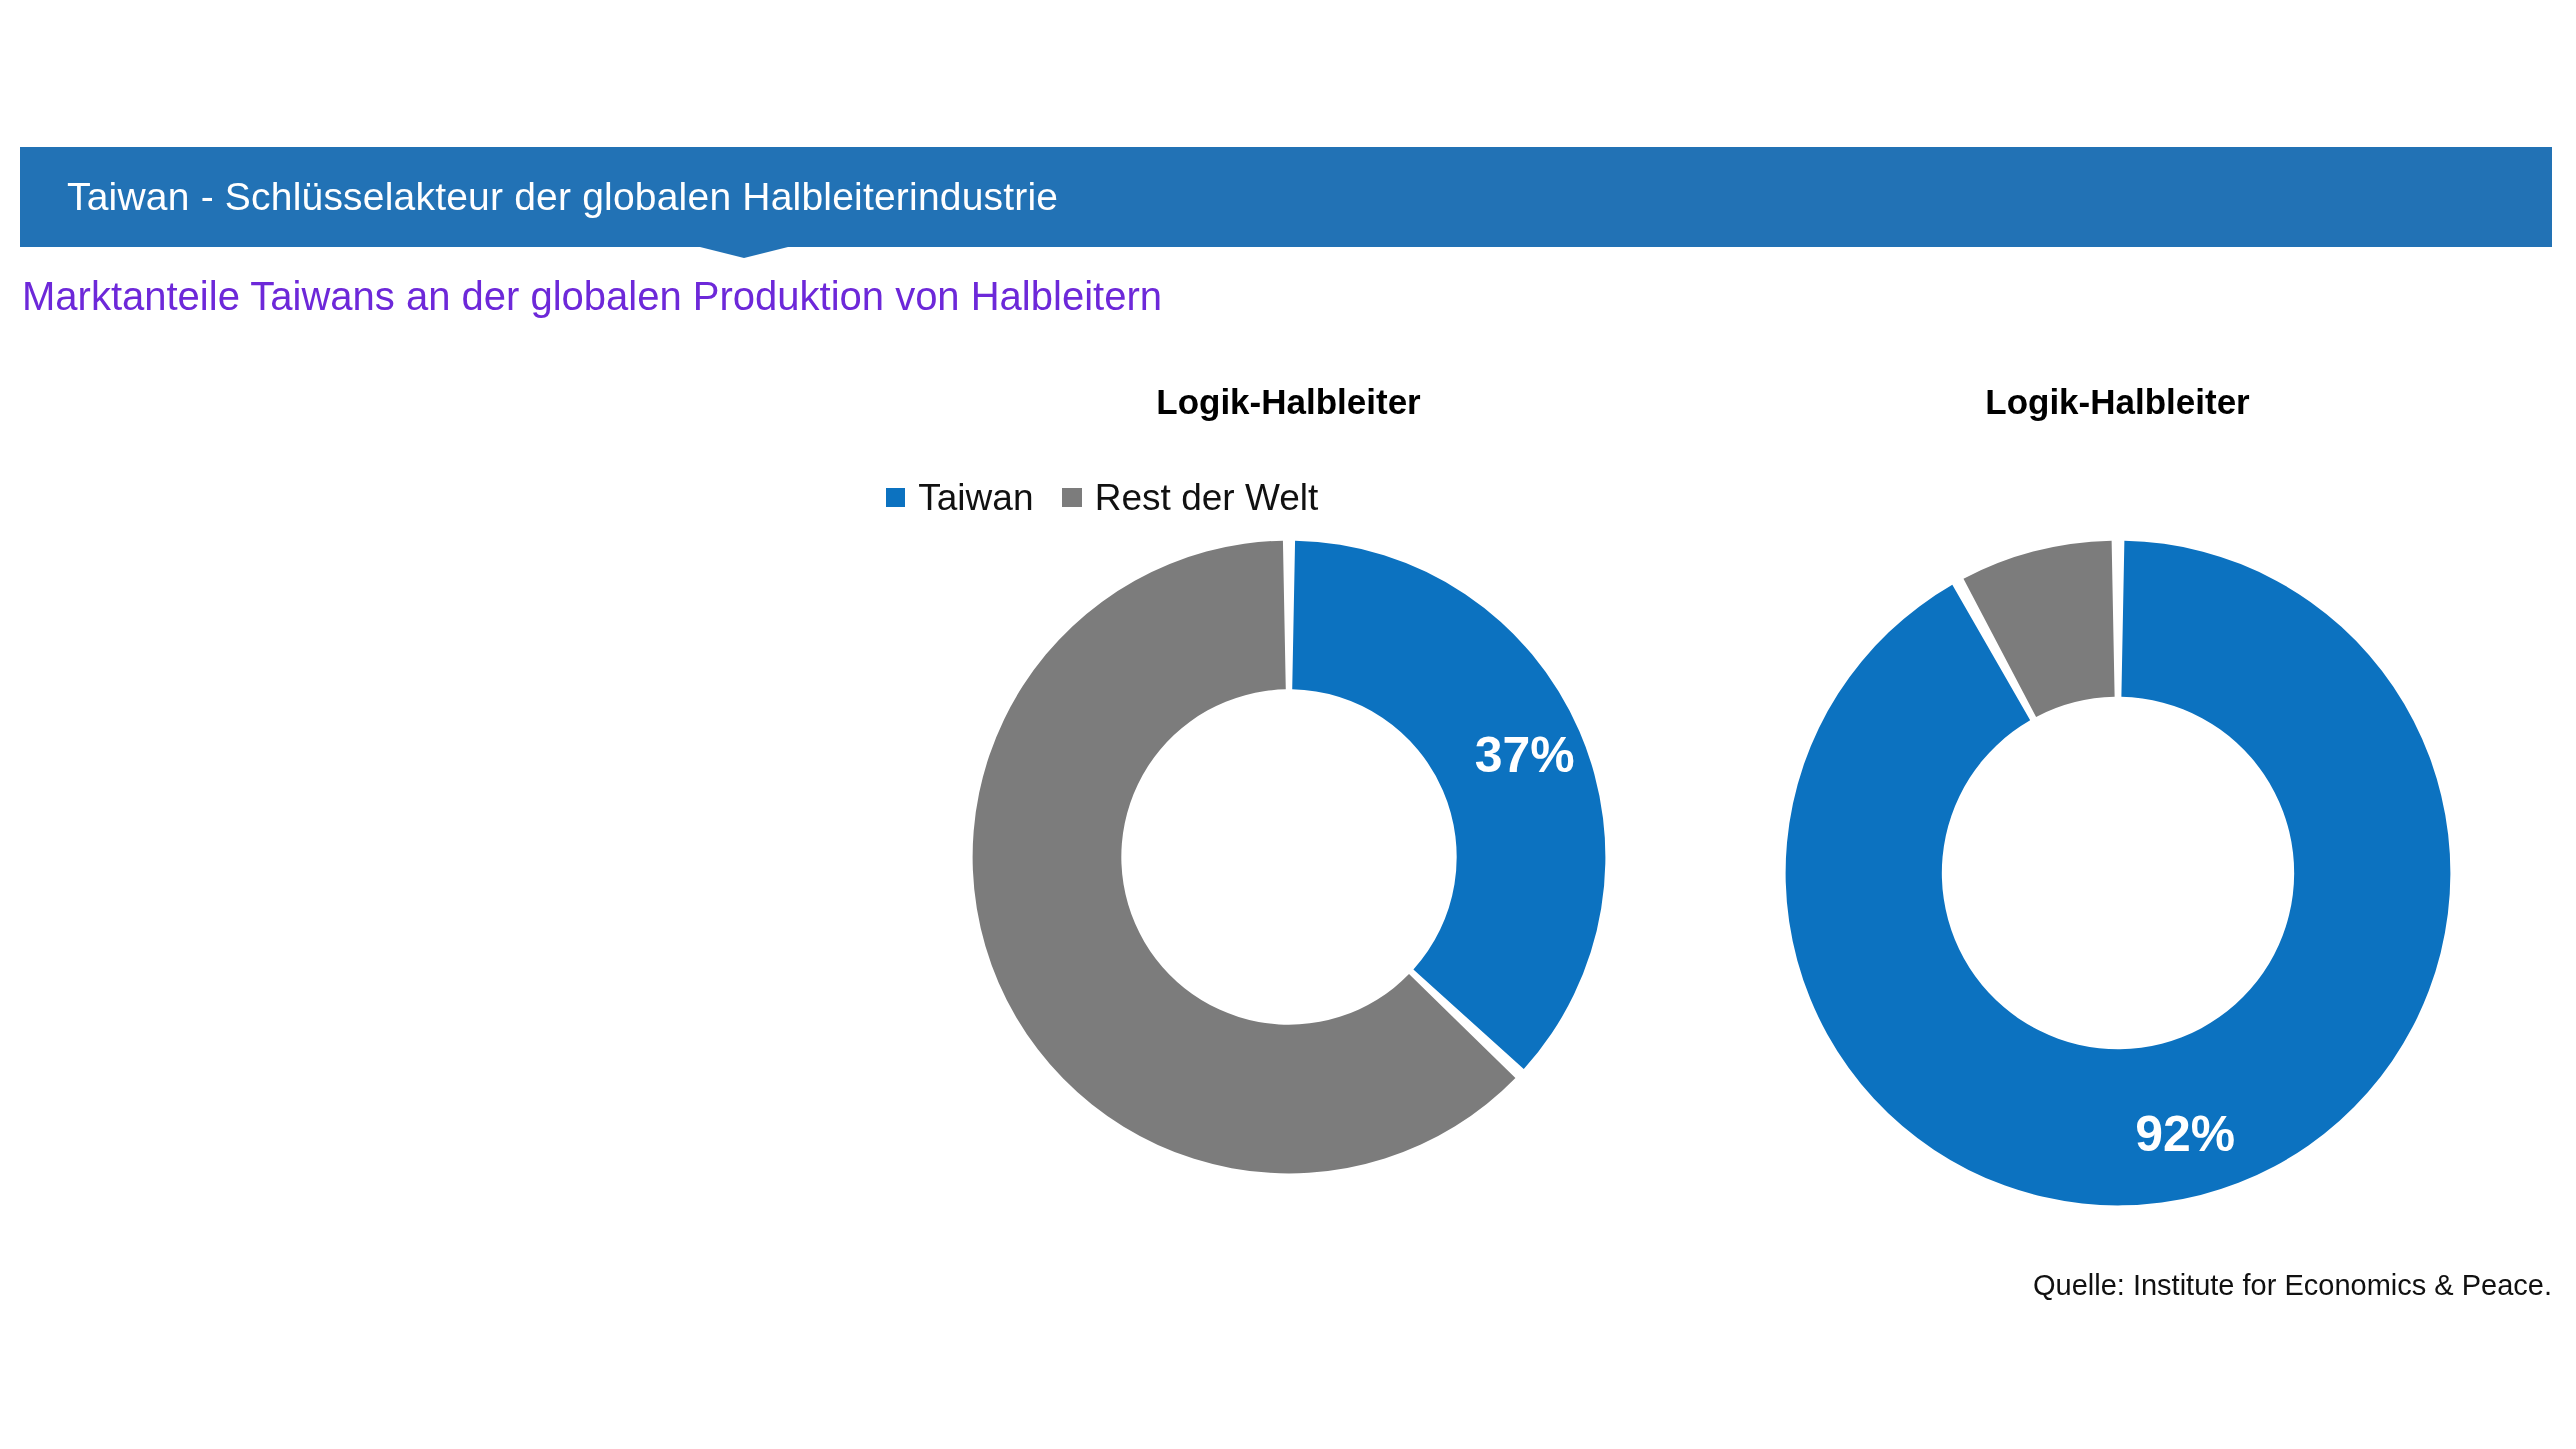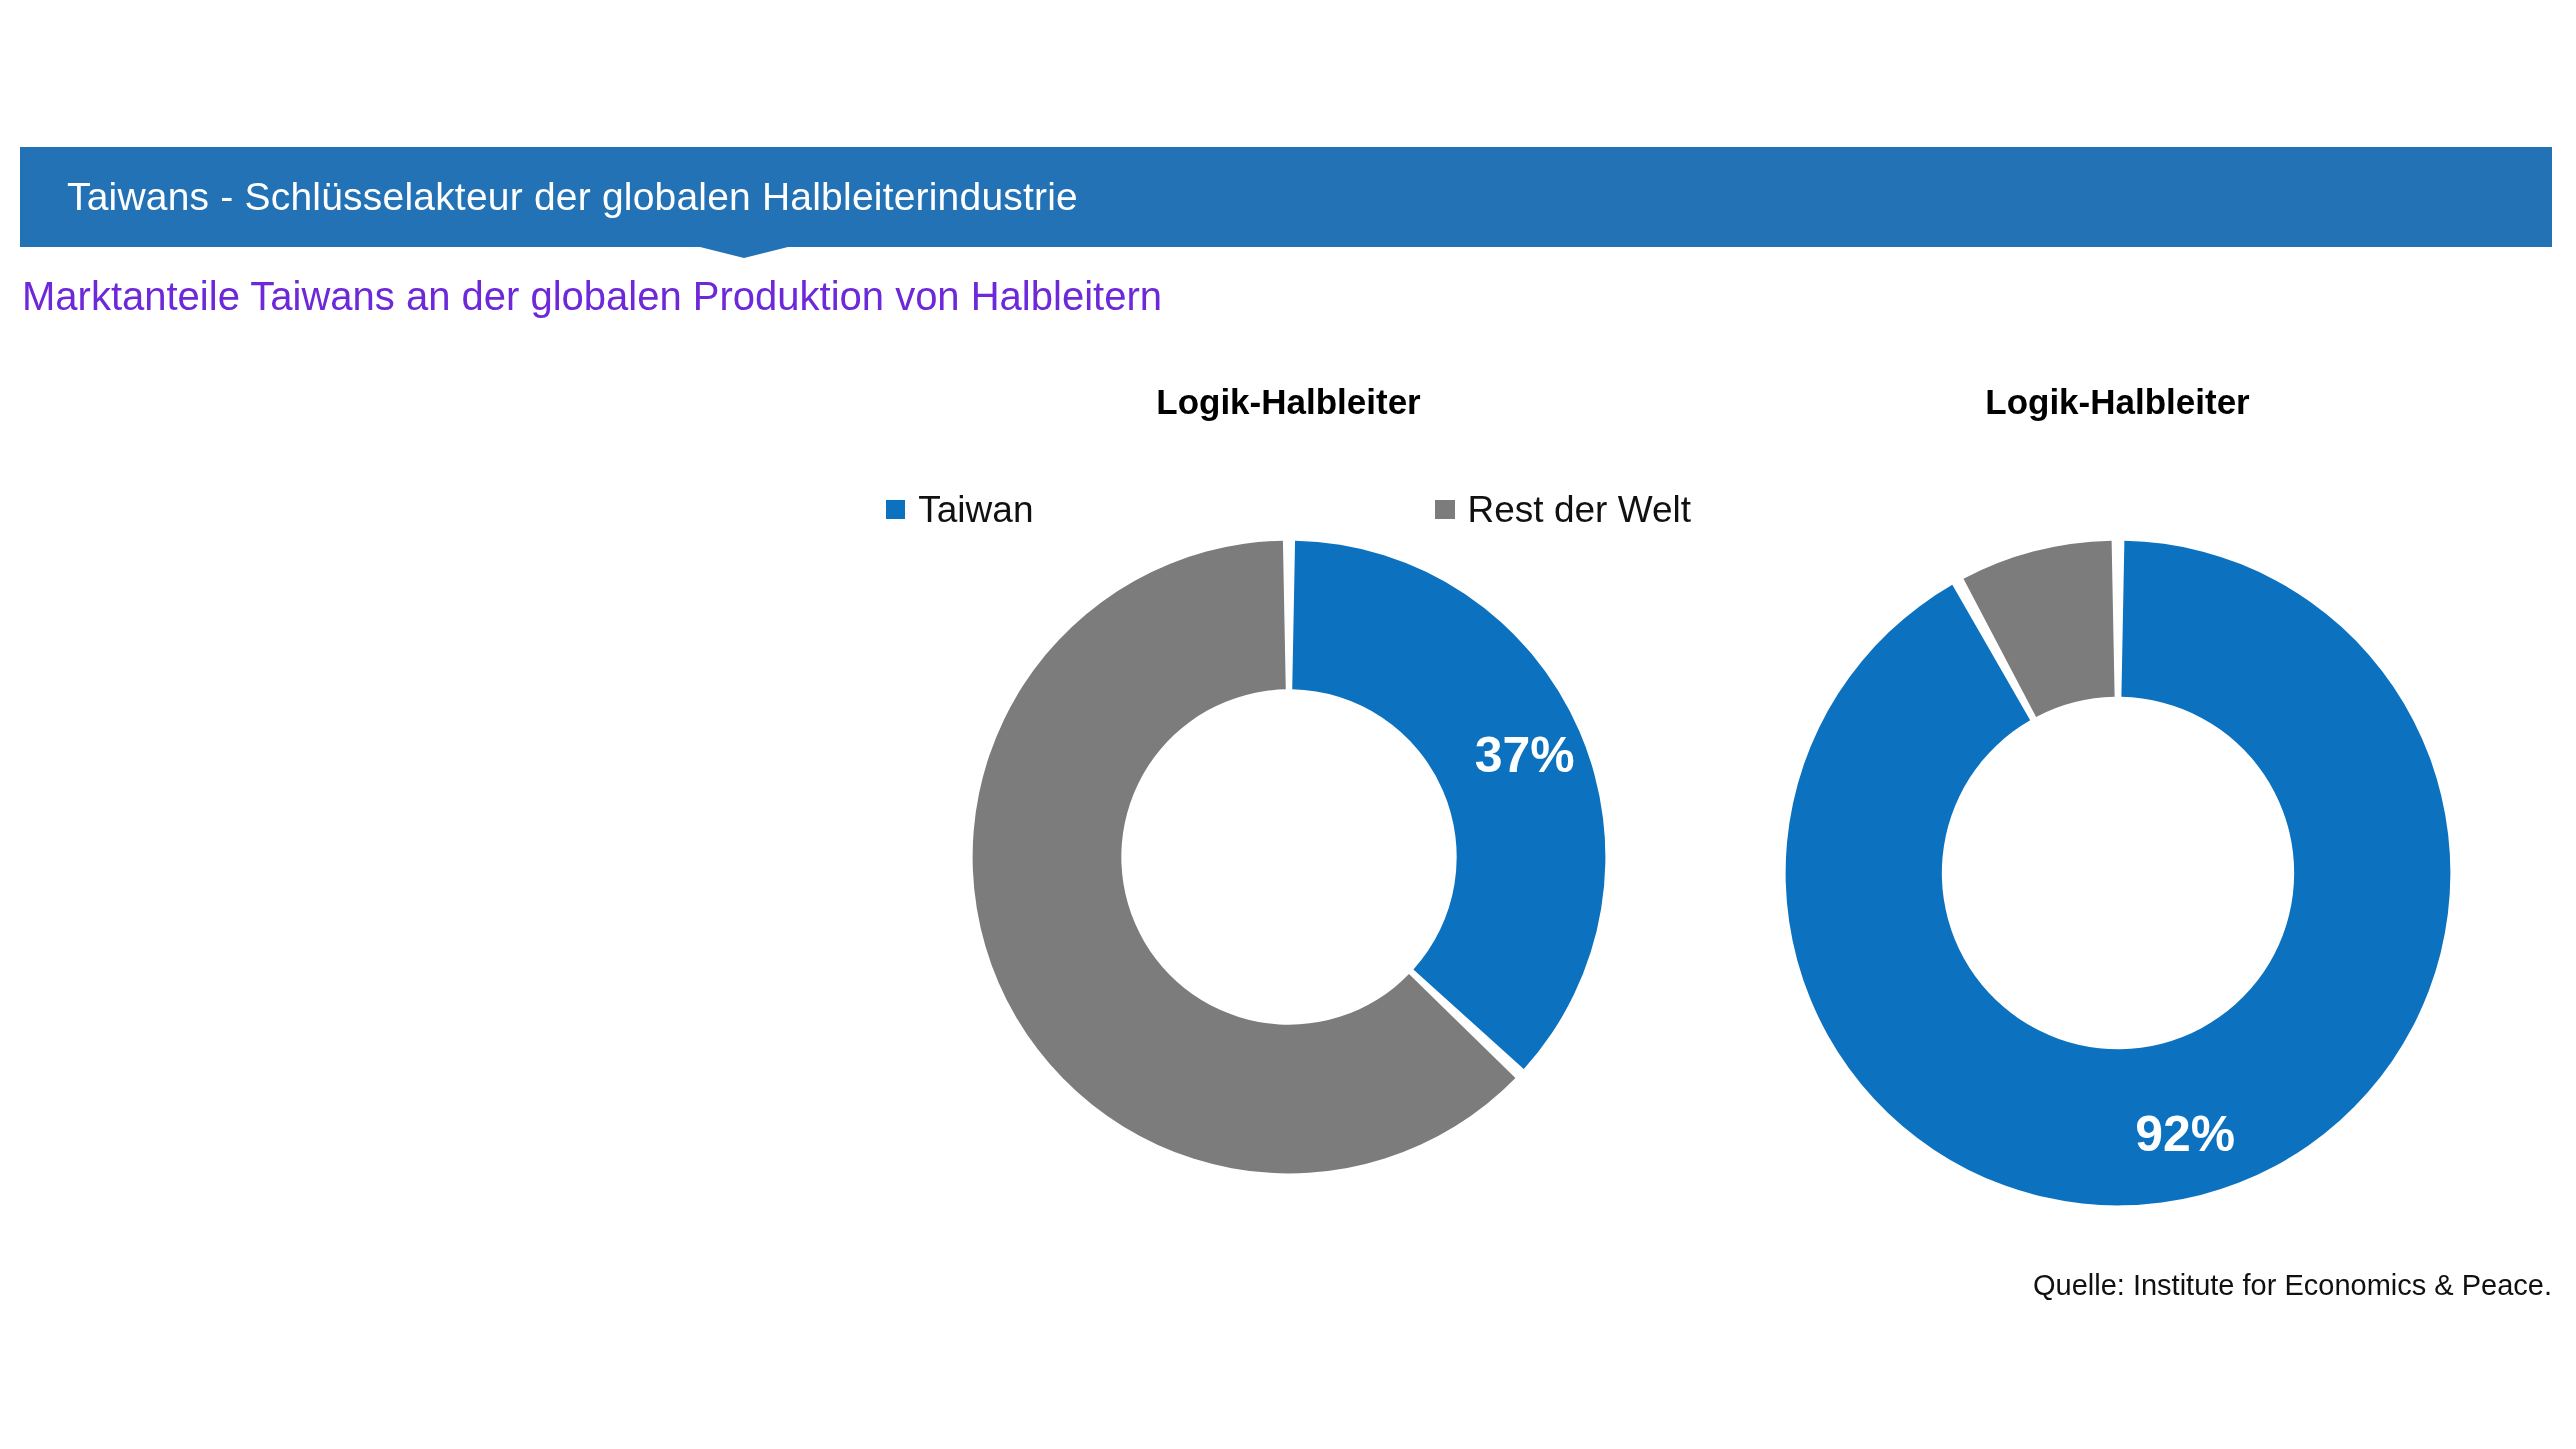--- a/index.html
+++ b/index.html
@@ -105,26 +105,26 @@
     font-family: "Liberation Sans", "DejaVu Sans", sans-serif;
     font-size: 62px;
     font-weight: bold;
     fill: #ffffff;
   }
 
   
   #legend {
     position: absolute;
     left: 886px;
-    top: 491px;
+    top: 479px;
     width: 805px;
     display: flex;
-    justify-content: space-between;
+    justify-content: flex-start;
     align-items: center;
-    gap: 45px;
+    gap: 29px;
   }
   .legend-item {
     display: flex;
     align-items: center;
     gap: 13px;
   }
   .legend-swatch {
     width: 19.3px;
     height: 19.3px;
     flex: 0 0 auto;
@@ -144,21 +144,21 @@
     font-size: 29px;
     color: #111111;
     white-space: nowrap;
     margin-top: 21px;
   }
 </style>
 </head>
 <body>
 
 <div id="header-band" style="background: rgb(34, 114, 181);">
-  <div id="header-title" style="color: rgb(255, 255, 255);">Taiwans - Schlüsselakteur der globalen Halbleiterindustrie</div>
+  <div id="header-title" style="color: rgb(255, 255, 255);">Taiwan - Schlüsselakteur der globalen Halbleiterindustrie</div>
   <div id="header-notch" style="border-top-color: rgb(34, 114, 181);"></div>
 </div>
 
 <div id="subtitle">Marktanteile Taiwans an der globalen Produktion von Halbleitern</div>
 
 <div id="charts-row">
 
   <div class="chart-block" id="chart-block-0">
   </div>
 

